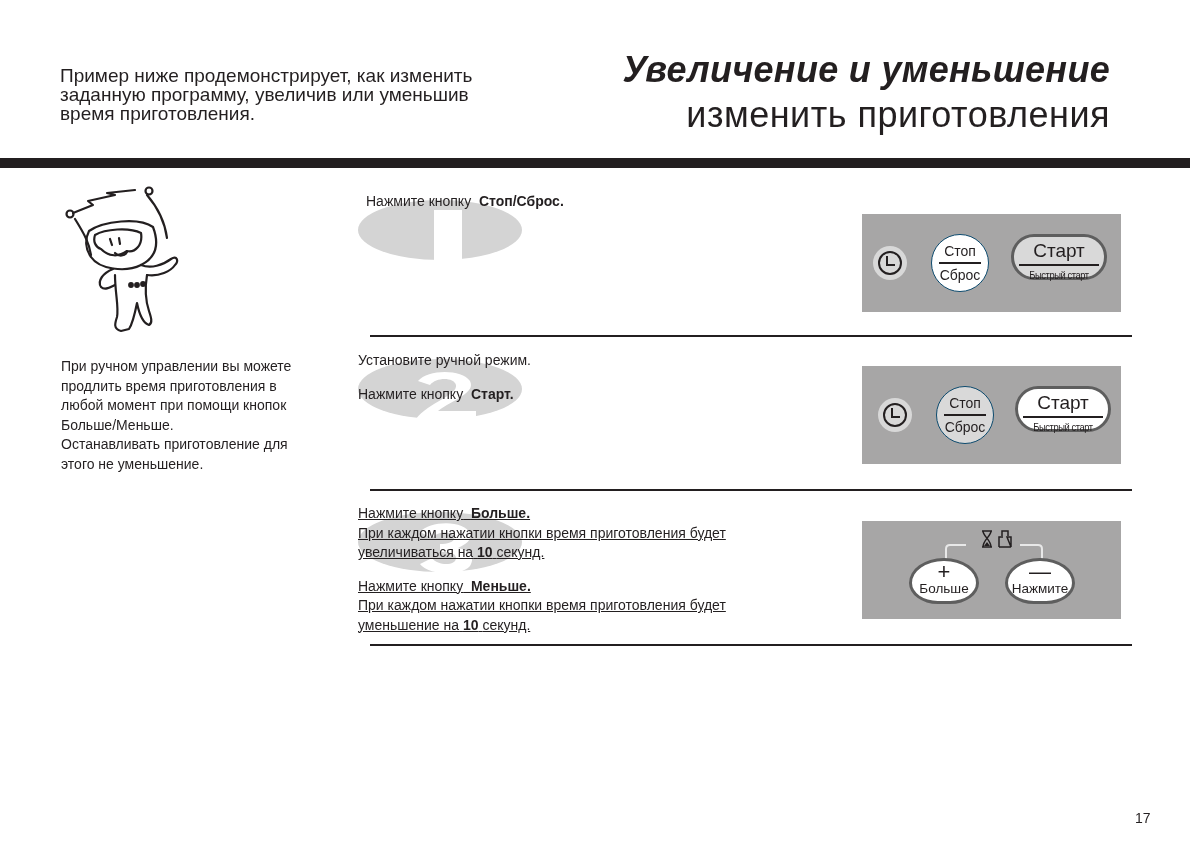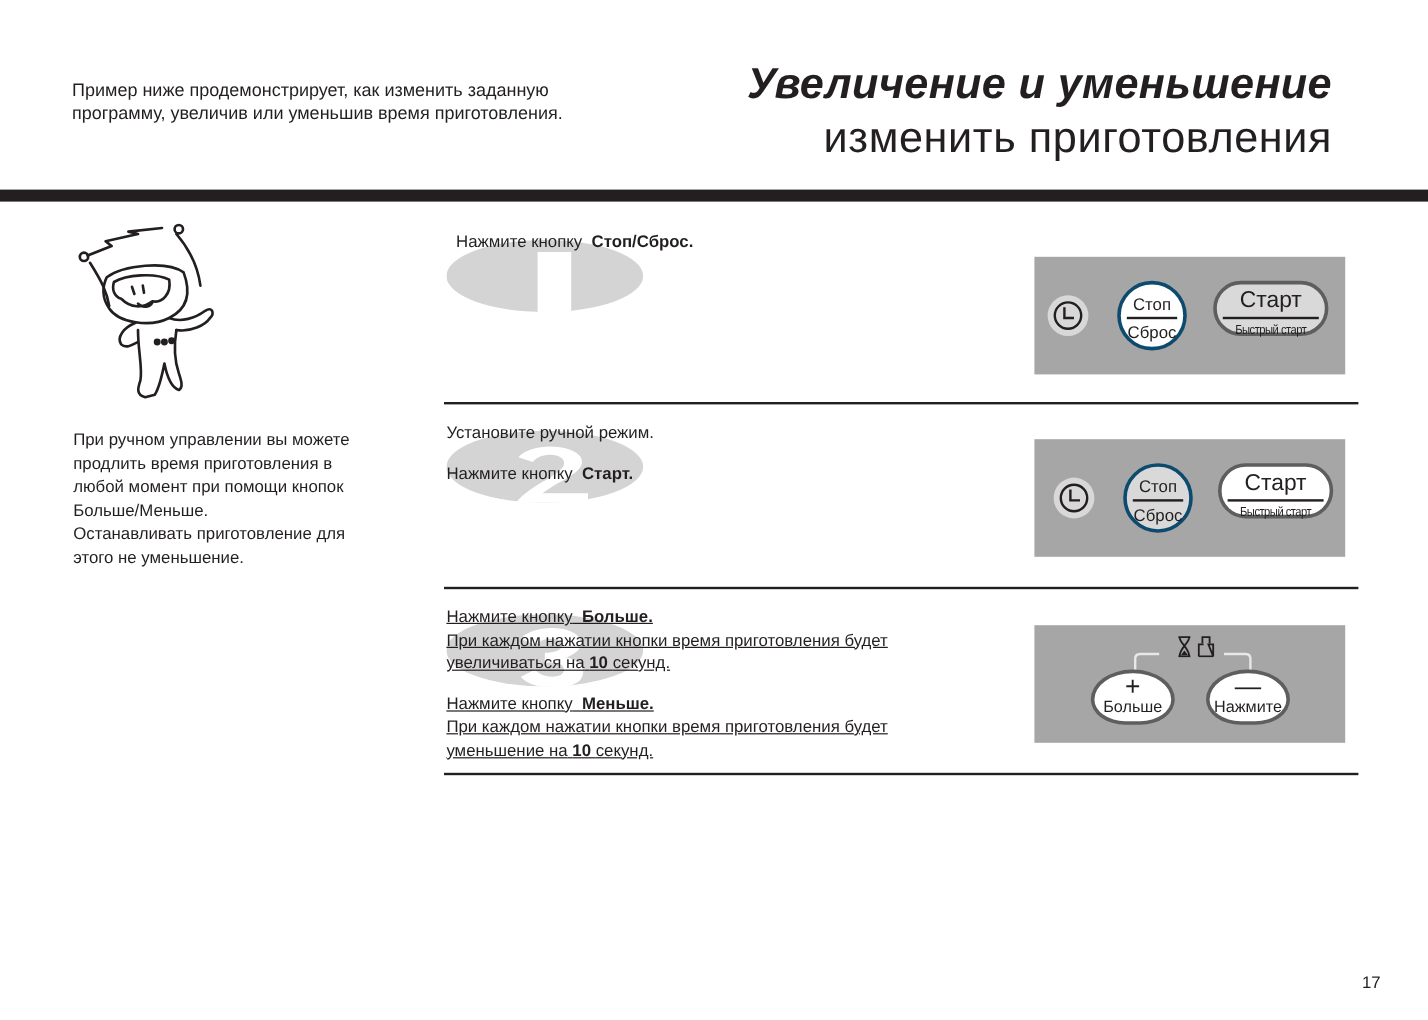--- a/index.html
+++ b/index.html
@@ -1,36 +1,36 @@
 <!DOCTYPE html>
 <html><head>
 <meta charset="utf-8">
 <style>
   html, body { margin:0; padding:0; }
   body { width:1190px; height:850px; background:#ffffff; position:relative; overflow:hidden;
          font-family:"Liberation Sans", sans-serif; color:#231f20; }
-  .intro { position:absolute; left:60px; top:66px; width:420px; font-size:15px; line-height:19px; }
+  .intro { position:absolute; left:60px; top:66px; width:420px; font-size:19px; line-height:19px; }
   .title-wrap { position:absolute; right:80px; top:48px; text-align:right; }
   .title-1 { font-size:36px; font-weight:bold; font-style:italic; line-height:44px; letter-spacing:0.3px; }
   .title-2 { font-size:36px; line-height:46px; letter-spacing:0.5px; }
   .topbar { position:absolute; left:0; top:158px; width:1190px; height:10px; background:#231f20; }
   .mascot { position:absolute; left:55px; top:183px; width:140px; height:160px; }
   .side-note { position:absolute; left:61px; top:357px; width:280px; font-size:14px; line-height:19.5px; }
 
-  .step { position:absolute; left:370px; width:762px; }
+  .step { position:absolute; left:356px; width:762px; }
   .step-rule { position:absolute; left:370px; width:762px; height:2px; background:#231f20; }
   .numeral { position:absolute; left:2px; width:164px; height:60px; }
   .step-text { position:relative; font-size:14px; line-height:19.5px; z-index:2; }
   .step-text b { font-weight:bold; }
   .gap { height:14px; }
 
   .panel { position:absolute; left:862px; width:259px; height:98px; background:#a7a6a6; }
   .clock-btn { position:absolute; width:34px; height:34px; border-radius:50%; background:#d8d8d8;
                display:flex; align-items:center; justify-content:center; }
-  .round-btn { position:absolute; width:58px; height:58px; border-radius:50%; border:3px solid #0c4a6e;
+  .round-btn { position:absolute; width:58px; height:58px; border-radius:50%; border:1px solid #0c4a6e;
                box-sizing:border-box; text-align:center; font-size:14px; line-height:20px; }
   .round-btn .line { width:42px; height:1.5px; background:#231f20; margin:1px auto; }
   .oval-btn { position:absolute; width:96px; height:46px; border-radius:28px; border:3px solid #5e5e5e;
               box-sizing:border-box; text-align:center; }
   .oval-btn .big { font-size:19px; line-height:24px; margin-top:2px; }
   .oval-btn .line { width:80px; height:1.5px; background:#231f20; margin:1px auto; }
   .oval-btn .small { font-size:11px; line-height:16px; letter-spacing:-0.5px; transform:scaleX(0.85); }
   .adj-btn { position:absolute; width:70px; height:46px; background:#fff; border:3px solid #5e5e5e; box-sizing:border-box;
              border-radius:36px 36px 30px 30px / 26px 26px 22px 22px; text-align:center; font-size:13.5px; line-height:16px; }
   .adj-btn .sym { font-size:22px; line-height:18px; margin-top:2px; }

